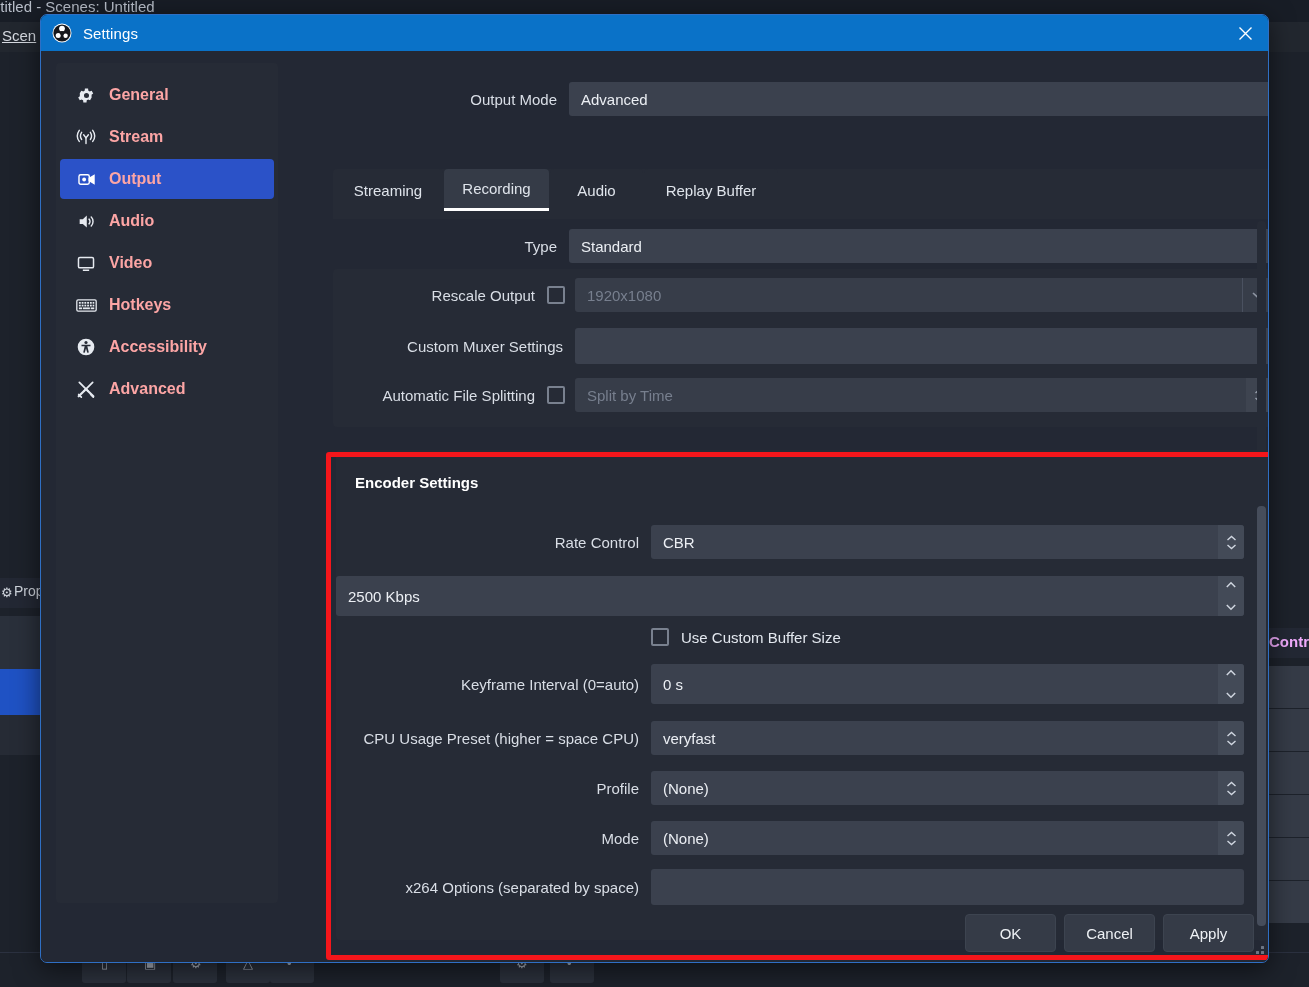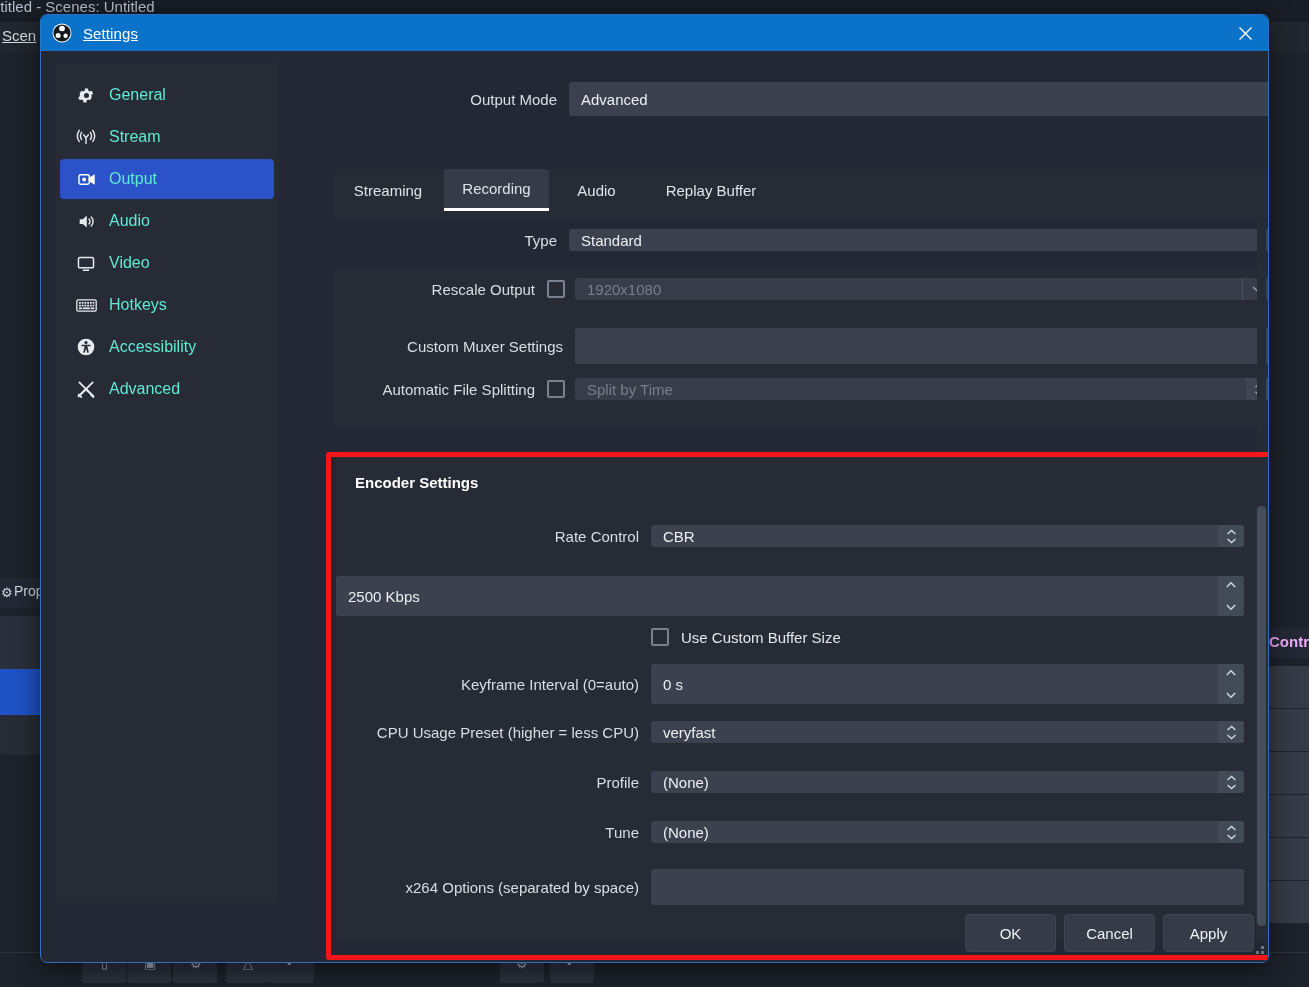--- a/index.html
+++ b/index.html
@@ -98,21 +98,21 @@
   .titlebar {
     position: absolute; left: 0; top: 0; width: 100%; height: 36px;
     background: #0a72c8;
     display: flex; align-items: center;
   }
   .obs-logo {
     width: 20px; height: 20px; margin-left: 11px; flex: 0 0 auto;
     position: relative;
   }
   .title-text {
-    margin-left: 11px; font-size: 15px; color: #ffffff; letter-spacing: .1px; text-decoration: underline;
+    margin-left: 11px; font-size: 15px; color: #ffffff; letter-spacing: .1px;
   }
   .close-btn {
     position: absolute; right: 0; top: 0; width: 46px; height: 36px;
     display: flex; align-items: center; justify-content: center;
     color: #ffffff;
   }
 
   .dlg-body {
     position: absolute; left: 0; top: 36px; right: 0; bottom: 0;
     background: #232834;
@@ -130,38 +130,38 @@
     display: flex; align-items: center;
     height: 40px; margin: 2px 4px; padding-left: 15px;
     border-radius: 4px; cursor: default;
   }
   .side-item.active { background: #2b52c8; }
   .side-ico {
     width: 22px; height: 22px; margin-right: 12px;
     display: flex; align-items: center; justify-content: center;
     color: #e6eaf0; flex: 0 0 auto;
   }
-  .side-label { font-size: 16px; color: #5eead4; }
+  .side-label { font-size: 16px; color: #fca5a5; font-weight: bold; }
 
   
   .content {
     position: absolute; left: 248px; top: 0; right: 0; bottom: 0;
   }
 
   .row {
     display: flex; align-items: center;
   }
   .lbl {
     text-align: right; font-size: 15px; color: #d9dee6;
     flex: 0 0 auto; padding-right: 12px;
   }
 
   
   .fld {
-    background: #3b414e; border-radius: 3px; height: 22px;
+    background: #3b414e; border-radius: 3px; height: 34px;
     display: flex; align-items: center;
     color: #eceff4; font-size: 15px;
     padding-left: 12px;
     position: relative;
   }
   .fld.disabled { color: #777f8e; background: #373d49; }
   .fld.plain { padding-left: 12px; }
 
   .spin {
     position: absolute; right: 0; top: 0; height: 100%; width: 26px;
@@ -572,21 +572,21 @@
                   <path d="M1.8 6 L6 1.8 L10.2 6" fill="none" stroke="#cfd5df" stroke-width="1.5"></path>
                 </svg>
               <svg width="12" height="8" viewBox="0 0 12 8">
                   <path d="M1.8 2 L6 6.2 L10.2 2" fill="none" stroke="#cfd5df" stroke-width="1.5"></path>
                 </svg>
             </span>
           </div>
         </div>
 
         <div class="row enc-row" style="top:271px">
-          <div class="lbl">CPU Usage Preset (higher = less CPU)</div>
+          <div class="lbl">CPU Usage Preset (higher = space CPU)</div>
           <div class="fld">
             <span>veryfast</span>
             <span class="spin compact">
               <svg width="11" height="7" viewBox="0 0 11 7">
                   <path d="M1.5 5 L5.5 1.4 L9.5 5" fill="none" stroke="#cfd5df" stroke-width="1.4"></path>
                 </svg>
               <svg width="11" height="7" viewBox="0 0 11 7">
                   <path d="M1.5 2 L5.5 5.6 L9.5 2" fill="none" stroke="#cfd5df" stroke-width="1.4"></path>
                 </svg>
             </span>
@@ -602,21 +602,21 @@
                   <path d="M1.5 5 L5.5 1.4 L9.5 5" fill="none" stroke="#cfd5df" stroke-width="1.4"></path>
                 </svg>
               <svg width="11" height="7" viewBox="0 0 11 7">
                   <path d="M1.5 2 L5.5 5.6 L9.5 2" fill="none" stroke="#cfd5df" stroke-width="1.4"></path>
                 </svg>
             </span>
           </div>
         </div>
 
         <div class="row enc-row" style="top:371px">
-          <div class="lbl">Tune</div>
+          <div class="lbl">Mode</div>
           <div class="fld">
             <span>(None)</span>
             <span class="spin compact">
               <svg width="11" height="7" viewBox="0 0 11 7">
                   <path d="M1.5 5 L5.5 1.4 L9.5 5" fill="none" stroke="#cfd5df" stroke-width="1.4"></path>
                 </svg>
               <svg width="11" height="7" viewBox="0 0 11 7">
                   <path d="M1.5 2 L5.5 5.6 L9.5 2" fill="none" stroke="#cfd5df" stroke-width="1.4"></path>
                 </svg>
             </span>

